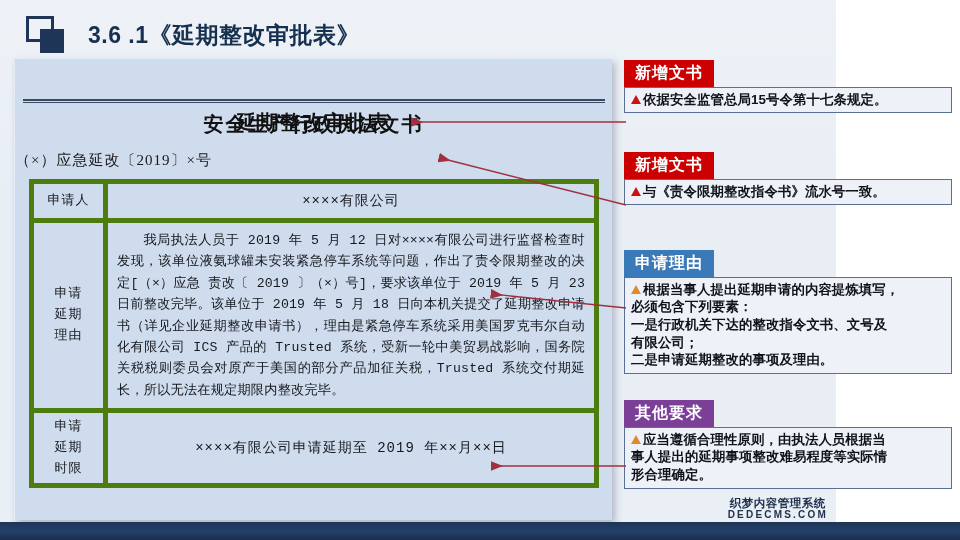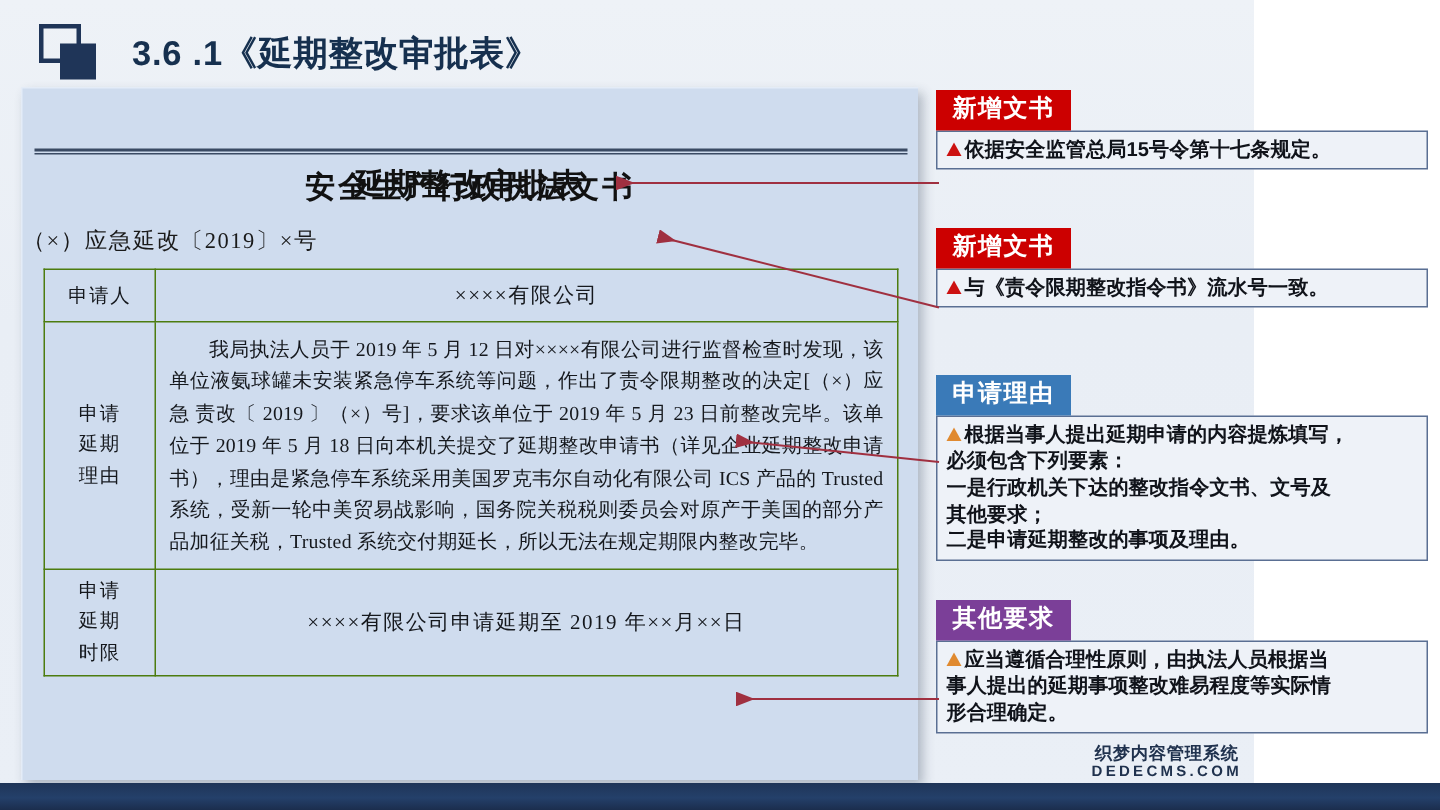--- a/index.html
+++ b/index.html
@@ -75,22 +75,22 @@
     letter-spacing: 1px;
   }
   
   #doc-table {
     position: absolute; left: 14px; top: 120px;
     width: 570px;
     border-collapse: collapse;
     background: #cfdcee;
   }
   #doc-table td {
-    border: 1px solid #4d7c0f;
-    font-family: Liberation Serif, serif;
+    border: 5px solid #4d7c0f;
+    font-family: Liberation Mono, monospace;
     color: #15181d;
     vertical-align: middle;
   }
   td.lbl {
     width: 74px; text-align: center; font-size: 13px;
     line-height: 1.6; padding: 4px 2px; letter-spacing: 1px;
   }
   td.val-center {
     text-align: center; font-size: 14px; padding: 8px 6px; letter-spacing: 1px;
   }
@@ -206,21 +206,21 @@
         <p class="annot-line"><span class="tri tri-red"></span><span>与《责令限期整改指令书》流水号一致。</span></p>
       </div>
     </div>
 
     <div class="annot" style="top:190px;font-family:Liberation Serif, serif;">
       <div class="annot-badge badge-blue">申请理由</div>
       <div class="annot-body">
         <p class="annot-line"><span class="tri tri-orange"></span><span>根据当事人提出延期申请的内容提炼填写，</span></p>
         <p class="annot-line">必须包含下列要素：</p>
         <p class="annot-line">一是行政机关下达的整改指令文书、文号及</p>
-        <p class="annot-line">其他要求；</p>
+        <p class="annot-line">有限公司；</p>
         <p class="annot-line">二是申请延期整改的事项及理由。</p>
       </div>
     </div>
 
     <div class="annot" style="top:340px;">
       <div class="annot-badge badge-purple">其他要求</div>
       <div class="annot-body">
         <p class="annot-line"><span class="tri tri-orange"></span><span>应当遵循合理性原则，由执法人员根据当</span></p>
         <p class="annot-line">事人提出的延期事项整改难易程度等实际情</p>
         <p class="annot-line">形合理确定。</p>

